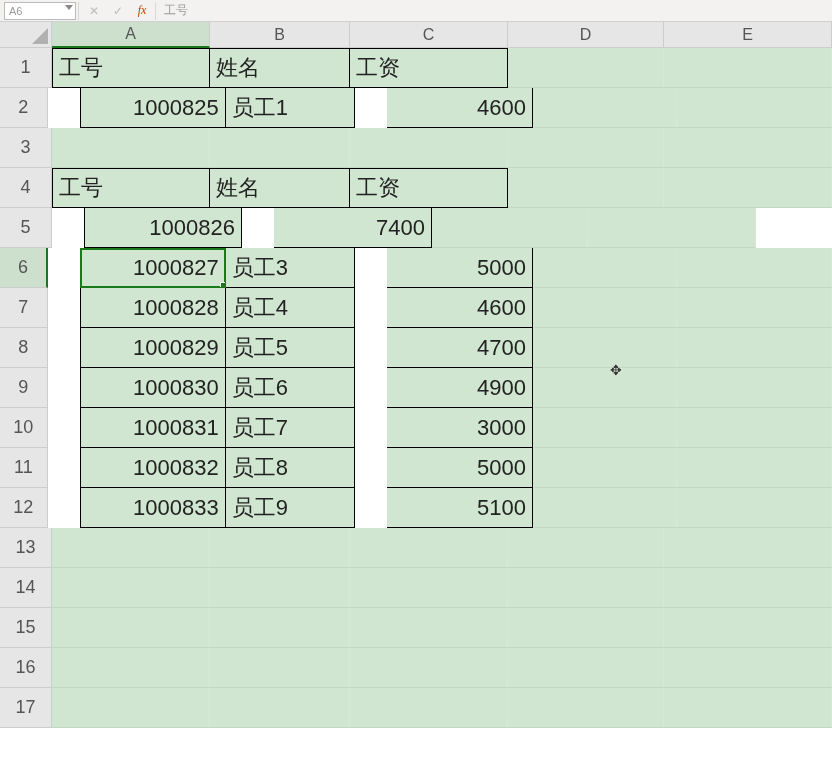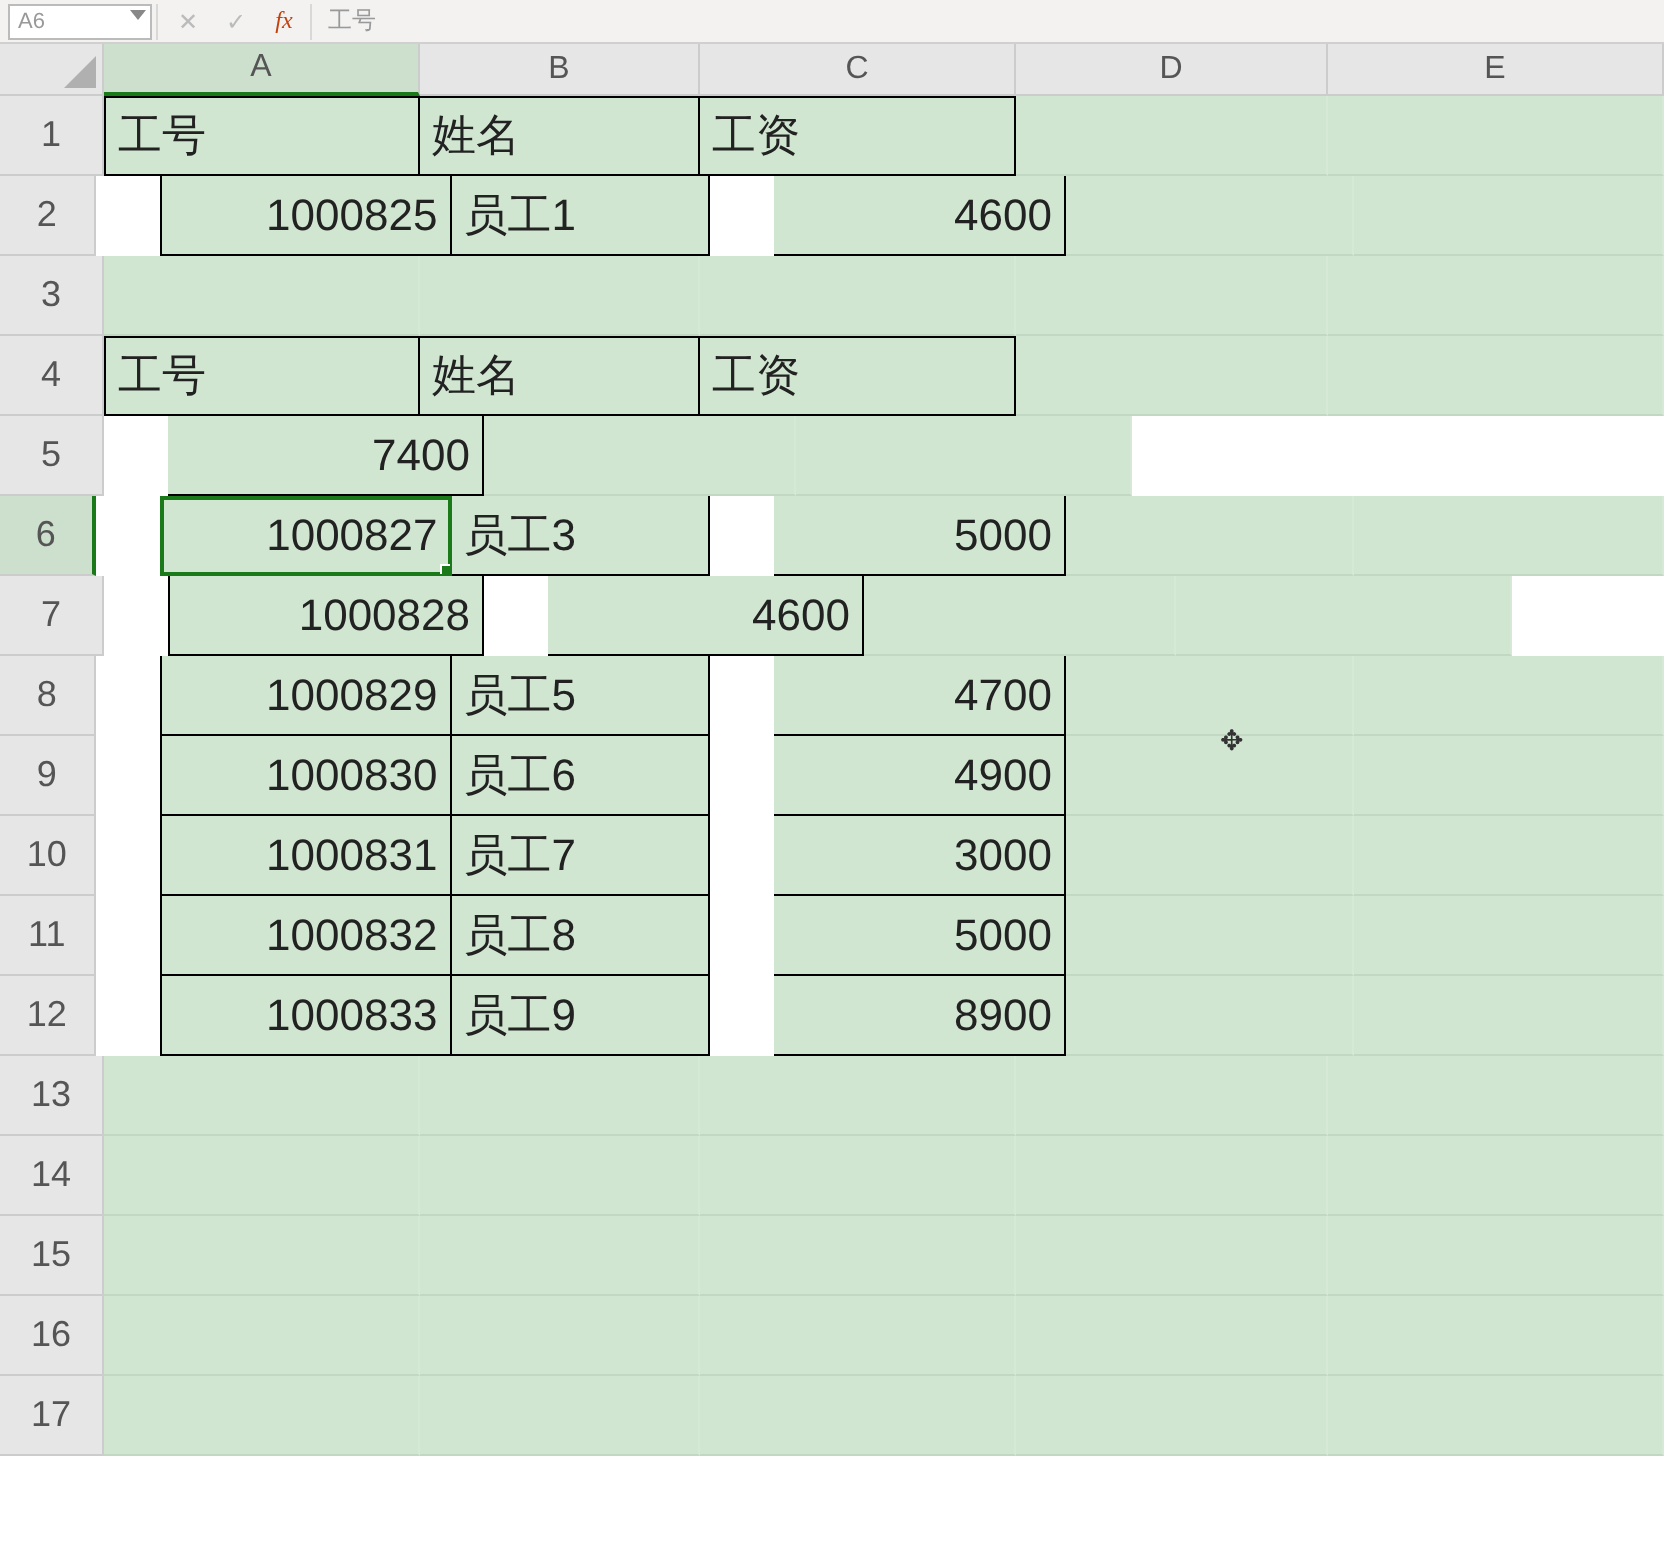--- a/index.html
+++ b/index.html
@@ -251,35 +251,37 @@
     <div class="rh">4</div>
     <div class="cell cA txt bordered leftedge topedge">工号</div>
     <div class="cell cB txt bordered topedge">姓名</div>
     <div class="cell cC txt bordered topedge">工资</div>
     <div class="cell cD"></div>
     <div class="cell cE"></div>
   </div>
 
   <div class="row">
     <div class="rh">5</div>
+    <div class="cell cA num bordered leftedge">1000826</div>
     <div class="cell cC num bordered">7400</div>
     <div class="cell cD"></div>
     <div class="cell cE"></div>
   </div>
   <div class="row">
     <div class="rh active">6</div>
     <div class="cell cA num bordered leftedge active-cell">1000827</div>
     <div class="cell cB txt bordered">员工3</div>
     <div class="cell cC num bordered">5000</div>
     <div class="cell cD"></div>
     <div class="cell cE"></div>
   </div>
   <div class="row">
     <div class="rh">7</div>
     <div class="cell cA num bordered leftedge">1000828</div>
+    <div class="cell cB txt bordered">员工4</div>
     <div class="cell cC num bordered">4600</div>
     <div class="cell cD"></div>
     <div class="cell cE"></div>
   </div>
   <div class="row">
     <div class="rh">8</div>
     <div class="cell cA num bordered leftedge">1000829</div>
     <div class="cell cB txt bordered">员工5</div>
     <div class="cell cC num bordered">4700</div>
     <div class="cell cD"></div>
@@ -306,21 +308,21 @@
     <div class="cell cA num bordered leftedge">1000832</div>
     <div class="cell cB txt bordered">员工8</div>
     <div class="cell cC num bordered">5000</div>
     <div class="cell cD"></div>
     <div class="cell cE"></div>
   </div>
   <div class="row">
     <div class="rh">12</div>
     <div class="cell cA num bordered leftedge">1000833</div>
     <div class="cell cB txt bordered">员工9</div>
-    <div class="cell cC num bordered">8900</div>
+    <div class="cell cC num bordered">5100</div>
     <div class="cell cD"></div>
     <div class="cell cE"></div>
   </div>
 
   <div class="row">
     <div class="rh">13</div>
     <div class="cell cA"></div>
     <div class="cell cB"></div>
     <div class="cell cC"></div>
     <div class="cell cD"></div>

